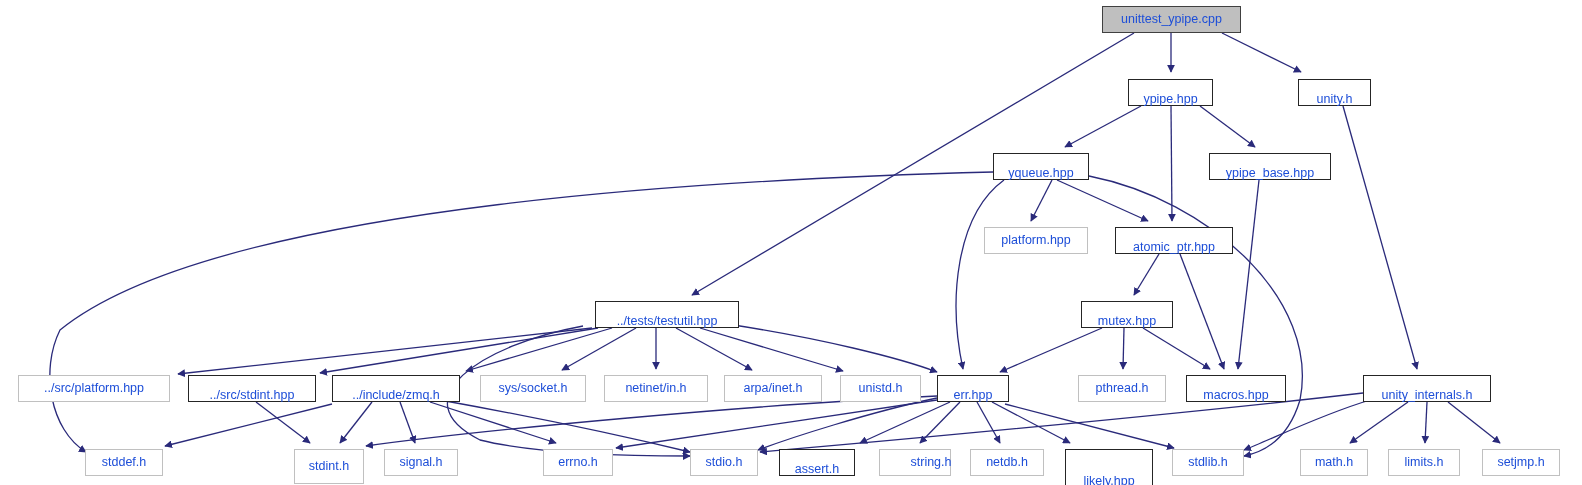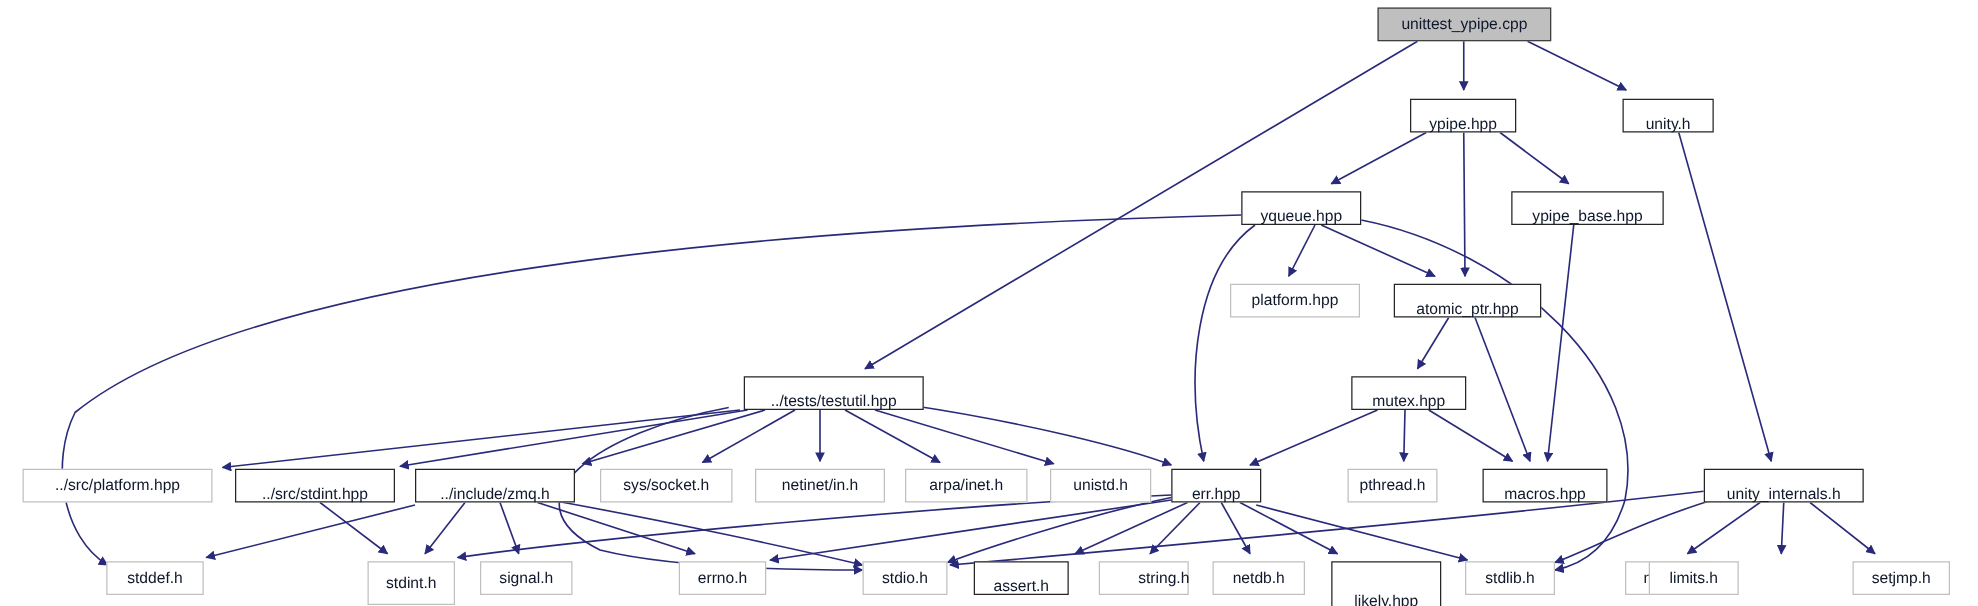--- a/index.html
+++ b/index.html
@@ -1,20 +1,20 @@
 <!DOCTYPE html>
 <html><head>
 <meta charset="utf-8">
 <style>
   html,body{margin:0;padding:0;background:#ffffff;}
   body{font-family:"Liberation Sans","DejaVu Sans",sans-serif;}
   #graph-root{position:relative;width:1582px;height:485px;background:#ffffff;overflow:hidden;}
   svg#edges{position:absolute;left:0;top:0;width:1582px;height:485px;}
   .node{position:absolute;box-sizing:border-box;display:flex;align-items:center;justify-content:center;
-        background:#ffffff;border:1px solid #c0c0c0;color:#0f172a;font-size:12.5px;line-height:1;
+        background:#ffffff;border:1px solid #c0c0c0;color:#1d4ed8;font-size:12.5px;line-height:1;
         white-space:nowrap;height:27px;}
   .node.linked{border:1.6px solid #252525;align-items:flex-end;}
   .node.root{background:#bfbfbf;border:1.6px solid #404040;}
   .node span{pointer-events:none;}
 </style>
 </head>
 <body>
 
 <div id="graph-root">
   <svg id="edges" viewBox="0 0 1582 485">
@@ -117,21 +117,21 @@
       </div>
       <div class="node" style="left: 724px; top: 375px; width: 98px; height: 27px;">
         <span>arpa/inet.h</span>
       </div>
       <div class="node" style="left: 840px; top: 375px; width: 81px; height: 27px;">
         <span>unistd.h</span>
       </div>
       <div class="node linked" style="left: 937px; top: 375px; width: 72px; height: 27px;">
         <span>err.hpp</span>
       </div>
-      <div class="node" style="left: 1078px; top: 375px; width: 72px; height: 27px;">
+      <div class="node" style="left: 1078px; top: 375px; width: 88px; height: 27px;">
         <span>pthread.h</span>
       </div>
       <div class="node linked" style="left: 1186px; top: 375px; width: 100px; height: 27px;">
         <span>macros.hpp</span>
       </div>
       <div class="node linked" style="left: 1363px; top: 375px; width: 128px; height: 27px;">
         <span>unity_internals.h</span>
       </div>
       <div class="node" style="left: 85px; top: 449px; width: 78px; height: 27px;">
         <span>stddef.h</span>
@@ -159,20 +159,20 @@
       </div>
       <div class="node linked" style="left: 1065px; top: 449px; width: 88px; height: 39px;">
         <span>likely.hpp</span>
       </div>
       <div class="node" style="left: 1172px; top: 449px; width: 72px; height: 27px;">
         <span>stdlib.h</span>
       </div>
       <div class="node" style="left: 1300px; top: 449px; width: 68px; height: 27px;">
         <span>math.h</span>
       </div>
-      <div class="node" style="left: 1319px; top: 449px; width: 72px; height: 27px;">
+      <div class="node" style="left: 1388px; top: 449px; width: 72px; height: 27px;">
         <span>limits.h</span>
       </div>
       <div class="node" style="left: 1482px; top: 449px; width: 78px; height: 27px;">
         <span>setjmp.h</span>
       </div>
     </div>
 </div>
 
 </body></html>

